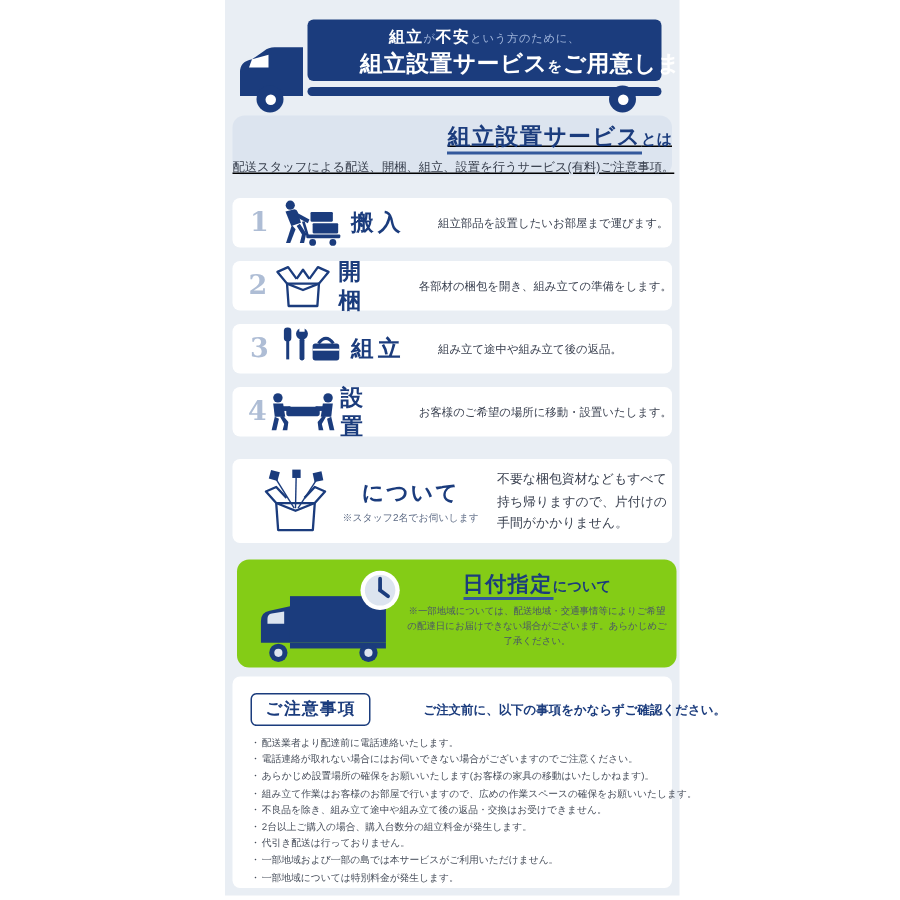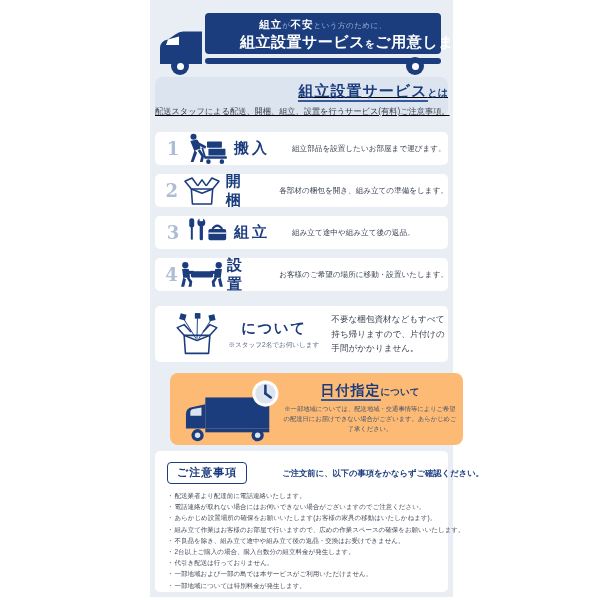--- a/index.html
+++ b/index.html
@@ -65,22 +65,22 @@
     background:#ffffff; border-radius:5px;
     display:flex; align-items:center;
   }
   .cleanup-icon { margin-left:14px; width:56px; text-align:center; line-height:0; }
   .cleanup-mid { margin-left:4px; width:92px; text-align:center; }
   .cleanup-label { font-size:14.5px; font-weight:bold; color:#1b3c7d; letter-spacing:1.5px; white-space:nowrap; }
   .cleanup-note { margin-top:3px; font-size:6.6px; color:#5c6a84; white-space:nowrap; }
   .cleanup-desc { margin-left:12px; width:118px; font-size:8.6px; line-height:1.7; color:#3a4150; }
   
   .datebox {
-    position:absolute; left:20px; top:373px; width:293px; height:72px;
-    background:#fdba74; border-radius:8px;
+    position:absolute; left:8px; top:373px; width:293px; height:72px;
+    background:#84cc16; border-radius:8px;
   }
   .date-truck { position:absolute; left:10px; top:7px; width:102px; height:62px; line-height:0; }
   .date-right { position:absolute; left:112px; top:8px; width:176px; text-align:center; }
   .date-title .main {
     font-size:14px; font-weight:bold; color:#1b3c7d; letter-spacing:1px;
     border-bottom:2px solid #33589c; padding-bottom:1px;
   }
   .date-title .suffix { font-size:9.5px; font-weight:bold; color:#1b3c7d; }
   .date-lead { margin-top:6px; font-size:7.7px; font-weight:bold; color:#1b3c7d; white-space:nowrap; }
   .date-note { margin-top:4px; font-size:6.3px; line-height:1.6; color:#4a5568; }

